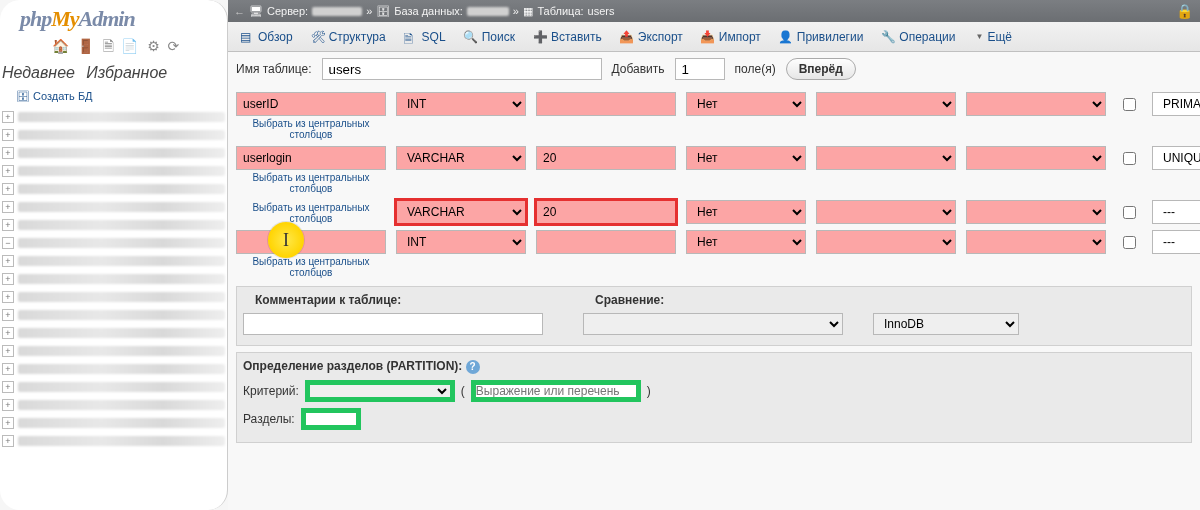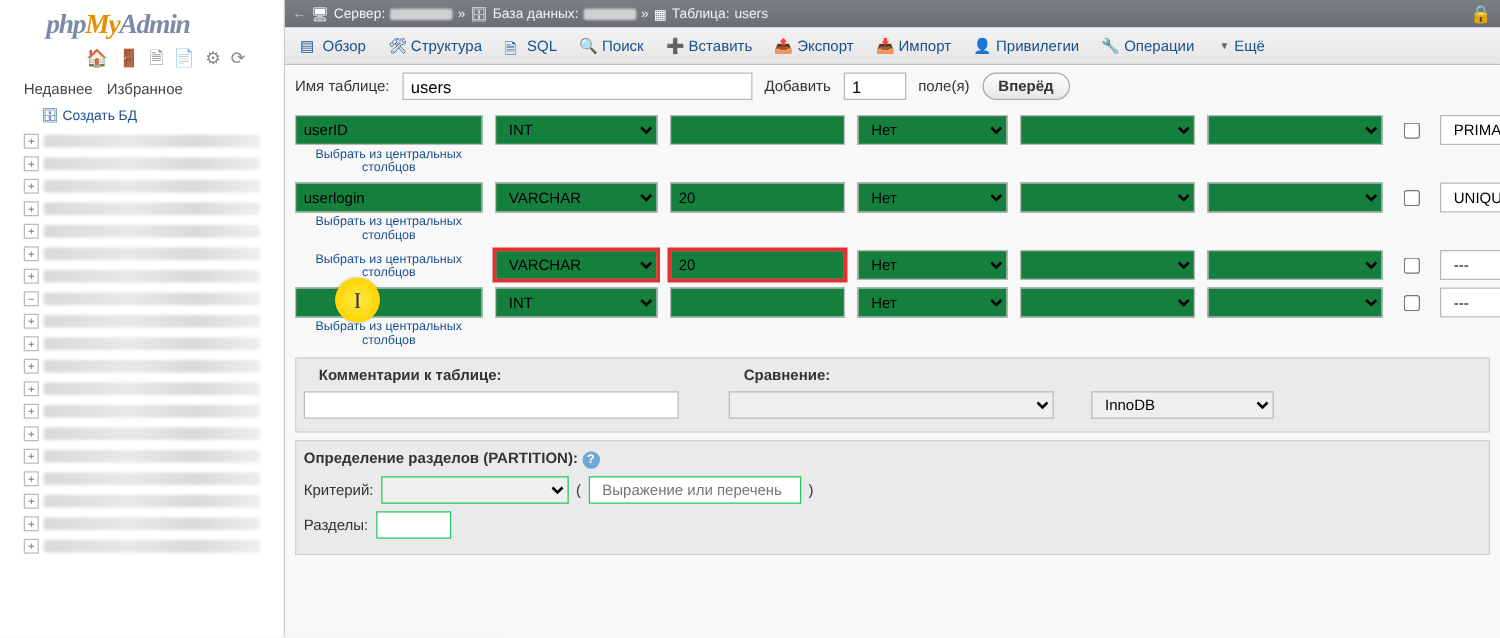--- a/index.html
+++ b/index.html
@@ -9,30 +9,31 @@
     font-size: 12px;
     color: #333;
     background: #f6f6f6;
     width: 1200px; height: 510px; overflow: hidden;
     position: relative;
   }
   
   .sidebar {
     position: absolute; left: 0; top: 0; width: 228px; height: 510px;
     background: #fff; border-right: 1px solid #ccc;
-    padding: 4px 19px;
+    padding: 4px 2px;
+    border-radius: 20px;
   }
   .logo { margin: 2px 0 4px 18px; }
   .logo .php { font-family: Georgia, serif; font-style: italic; font-weight: bold; font-size: 22px; color: #7a8aa8; letter-spacing: -1px;}
   .logo .my  { font-family: Georgia, serif; font-style: italic; font-weight: bold; font-size: 22px; color: #e48e00; letter-spacing: -1px;}
   .logo .admin { font-family: Georgia, serif; font-style: italic; font-weight: bold; font-size: 22px; color: #7a8aa8; letter-spacing: -1px;}
   .logo-icons { margin: 0 0 4px 48px; font-size: 14px; color: #888; }
   .logo-icons span { margin: 0 2px; }
   .sb-tabs { margin-top: 2px; }
-  .sb-tabs span { font-size: 12px; color: #444; margin-right: 8px; cursor: pointer; }
+  .sb-tabs span { font-size: 16px; color: #444; margin-right: 8px; cursor: pointer; font-style: italic; }
   .tree { margin-top: 8px; }
   .tree-new { font-size: 11px; color: #1a4f8a; margin: 4px 0 6px 14px; }
   .tree-row { display: flex; align-items: center; height: 16px; margin-bottom: 2px; }
   .tree-toggle { width: 12px; height: 12px; border: 1px solid #bbb; background: #fff; font-size: 9px; line-height: 10px; text-align: center; color: #777; margin-right: 4px; cursor: pointer; }
   .tree-blur { flex: 1; height: 10px; background: linear-gradient(90deg, #d9d9d9, #e8e8e8 40%, #d9d9d9 70%, #eee); border-radius: 2px; filter: blur(1.2px); }
   
   .main {
     position: absolute; left: 228px; top: 0; right: 0; height: 510px;
     display: flex; flex-direction: column;
     background: #f8f8f8;
@@ -61,21 +62,21 @@
   .namerow input.tablename { width: 280px; height: 22px; padding: 2px 6px; border: 1px solid #b8b8b8; background:#fff;}
   .namerow input.addn { width: 50px; height: 22px; padding: 2px 6px; border: 1px solid #b8b8b8; background:#fff; text-align:left;}
   .btn {
     display:inline-block; padding: 3px 12px; border: 1px solid #aaa; border-radius: 12px;
     background: linear-gradient(#fefefe,#e6e6e6); cursor: pointer; font-weight: bold; color:#333;
   }
   
   .colgrid { display: flex; flex-direction: column; gap: 0; }
   .colrow { display: grid; grid-template-columns: 150px 130px 140px 120px 140px 140px 26px 80px; gap: 10px; align-items: start; padding: 4px 0 2px 0; position: relative;}
   .colrow input[type=text], .colrow select {
-    height: 24px; width: 100%; border: 1px solid #b8b8b8; padding: 2px 6px; font-size: 12px; background: #15803d;
+    height: 24px; width: 100%; border: 1px solid #b8b8b8; padding: 2px 6px; font-size: 12px; background: #fca5a5;
   }
   .namecell input { background: #eef3fa; }
   .pick-central { font-size: 10px; color: #1a4f8a; margin-top: 2px; line-height: 11px; text-align:center; cursor:pointer;}
   .chkcell { display:flex; align-items:center; justify-content:center; height:24px;}
   .idxsel { background:#fff !important; }
   .idxnote { font-size:9px; color:#1a4f8a; text-align:right; margin-top:2px;}
   .hl-red { outline: 3px solid #e53030; outline-offset: -1px; }
   .cursor-disc {
     position:absolute; width:36px; height:36px; border-radius:50%;
     background: radial-gradient(circle,#ffe84a 0%, #ffd400 70%, #e0b800 100%);
@@ -87,21 +88,21 @@
   
   .panel { background: #eaeaea; border: 1px solid #d0d0d0; margin-top: 6px; }
   .panel-head { font-weight: bold; font-size: 12px; padding: 6px 6px 2px 18px; display:grid; grid-template-columns: 330px 280px 280px; gap:10px;}
   .panel-head .lab { display:flex; align-items:center; gap:4px;}
   .panel-body { padding: 4px 6px 10px 6px; display:grid; grid-template-columns: 330px 280px 280px; gap:10px;}
   .panel-body input, .panel-body select { height:22px; border:1px solid #b8b8b8; padding:2px 6px; font-size:12px; }
   .help-q { display:inline-block; width:14px; height:14px; border-radius:50%; background:#6fa7d7; color:#fff; font-size:10px; line-height:14px; text-align:center; }
   .partpanel { background:#eaeaea; border:1px solid #d0d0d0; margin-top:6px; padding:6px;}
   .partpanel .title { font-weight:bold; font-size:12px; margin-bottom:6px;}
   .partpanel .row { display:flex; align-items:center; gap:6px; margin-bottom:6px; font-size:12px;}
-  .partpanel select, .partpanel input { height:22px; border:1px solid #22c55e; padding:2px 10px; font-size:12px;}
+  .partpanel select, .partpanel input { height:22px; border:5px solid #22c55e; padding:2px 0; font-size:12px;}
   .placeholder { color:#999; }
   select { appearance: menulist; }
 </style>
 </head>
 <body>
 
 <div class="sidebar">
   <div class="logo">
     <span class="php">php</span><span class="my">My</span><span class="admin">Admin</span>
   </div>

